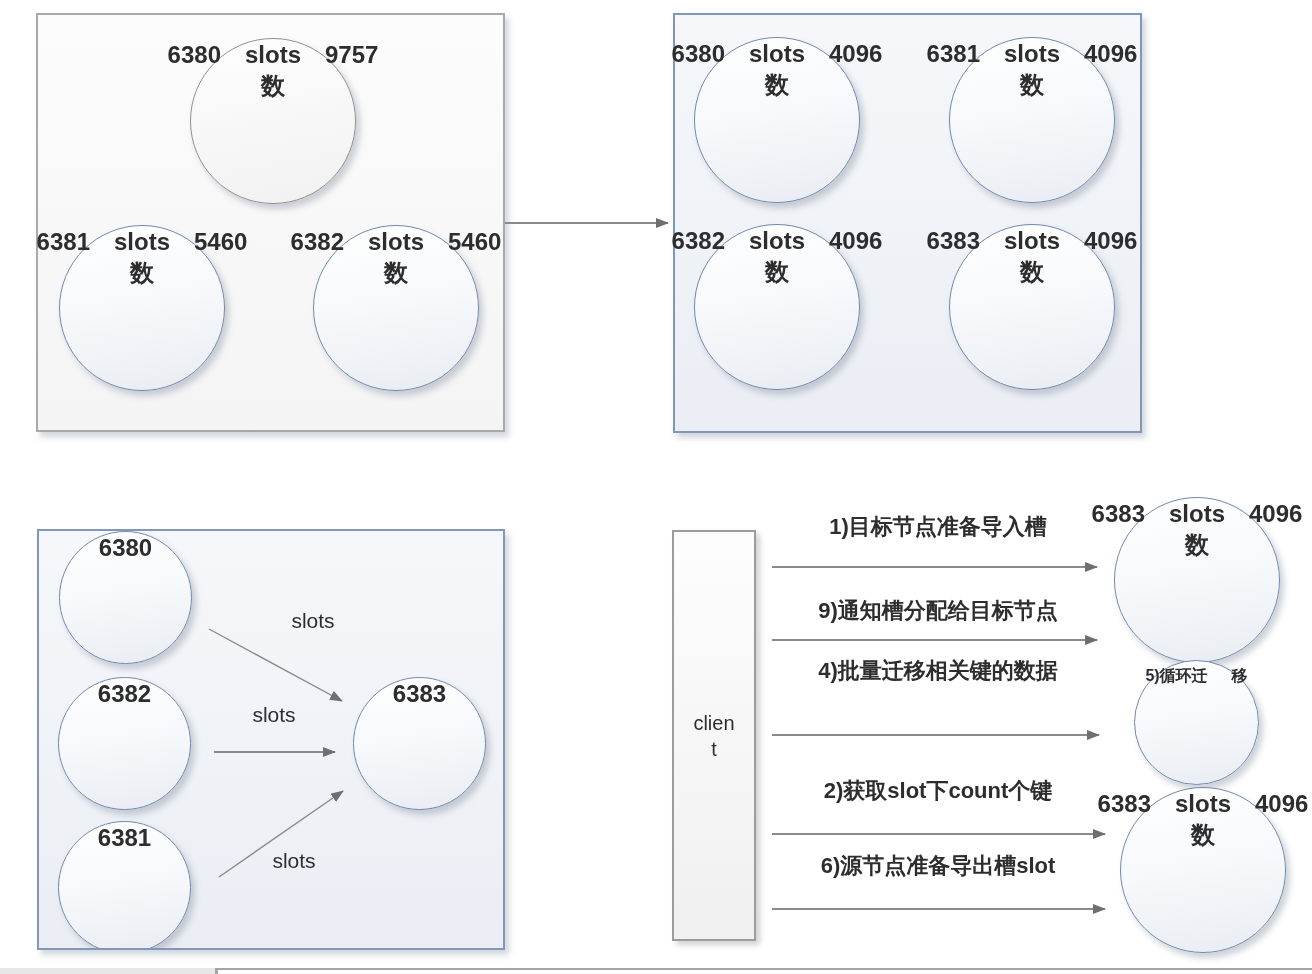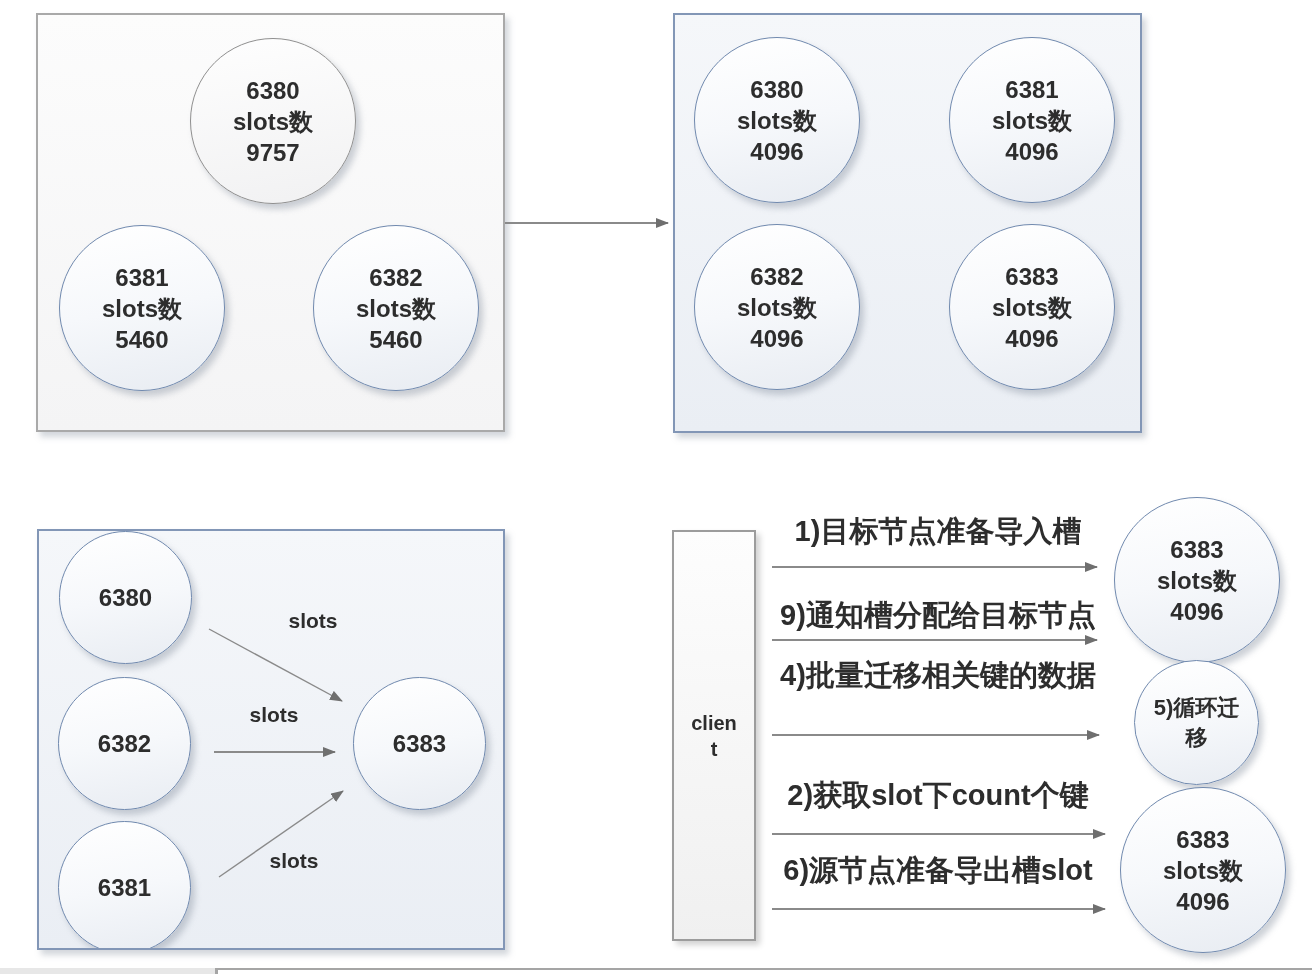--- a/index.html
+++ b/index.html
@@ -7,36 +7,36 @@
     width:1312px;height:974px;position:relative;background:#ffffff;
     font-family:"Liberation Sans","DejaVu Sans",sans-serif;color:#2d2d2d;overflow:hidden;
   }
   .panel{position:absolute;box-sizing:border-box;border:2px solid;box-shadow:4px 5px 6px rgba(130,140,155,.35)}
   .panel-gray{border-color:#a9a9a9;background:linear-gradient(180deg,#fcfcfc 0%,#f4f4f5 100%)}
   .panel-blue{border-color:#8296b6;background:linear-gradient(180deg,#f5f7fa 0%,#eaeef4 100%)}
   .node{
     position:absolute;box-sizing:border-box;border:1px solid #7089ae;border-radius:50%;
     background:linear-gradient(170deg,#ffffff 0%,#f6f8fb 50%,#e8ecf2 100%);
     box-shadow:4px 5px 6px rgba(130,140,155,.4);
-    display:flex;flex-direction:column;align-items:center;justify-content:center;text-align:center;
+    display:flex;flex-direction:row;align-items:flex-start;justify-content:center;text-align:center;gap:24px;
   }
   .node-gray{border-color:#8f8f8f;background:linear-gradient(170deg,#fefefe 0%,#f1f1f2 100%)}
   .n-lg{width:166px;height:166px}
   .n-md{width:133px;height:133px}
   .n-loop{width:125px;height:125px}
   .nl{font-size:24px;line-height:31px;font-weight:600}
-  .nl-mid{font-size:22px;line-height:30px;font-weight:600}
-  .edge-label{position:absolute;width:80px;text-align:center;font-size:21px;font-weight:700}
-  .step-label{position:absolute;left:772px;width:332px;text-align:center;font-size:29px;font-weight:600;white-space:nowrap}
+  .nl-mid{font-size:16px;line-height:30px;font-weight:600}
+  .edge-label{position:absolute;width:80px;text-align:center;font-size:21px;font-weight:400}
+  .step-label{position:absolute;left:772px;width:332px;text-align:center;font-size:22px;font-weight:600;white-space:nowrap}
   .client-box{
     position:absolute;left:672px;top:530px;width:84px;height:411px;box-sizing:border-box;
     border:2px solid #9c9c9c;background:linear-gradient(180deg,#fdfdfd 0%,#f0f0f0 100%);
     box-shadow:4px 4px 6px rgba(0,0,0,.18);
     display:flex;flex-direction:column;align-items:center;justify-content:center;
-    font-size:20px;font-weight:700;line-height:26px;text-align:center;
+    font-size:20px;font-weight:400;line-height:26px;text-align:center;
   }
   svg.arrows{position:absolute;pointer-events:none}
   .strip-gray{position:absolute;left:0;top:968px;width:215px;height:6px;background:#e7e7e7}
   .strip-panel{position:absolute;left:215px;top:968px;width:1097px;height:6px;background:#ffffff;
     border-top:2px solid #a5a5a5;border-left:3px solid #a5a5a5;box-sizing:border-box}
 </style>
 </head>
 <body>
 
 <div class="panel panel-gray" style="left:36px;top:13px;width:469px;height:419px">

